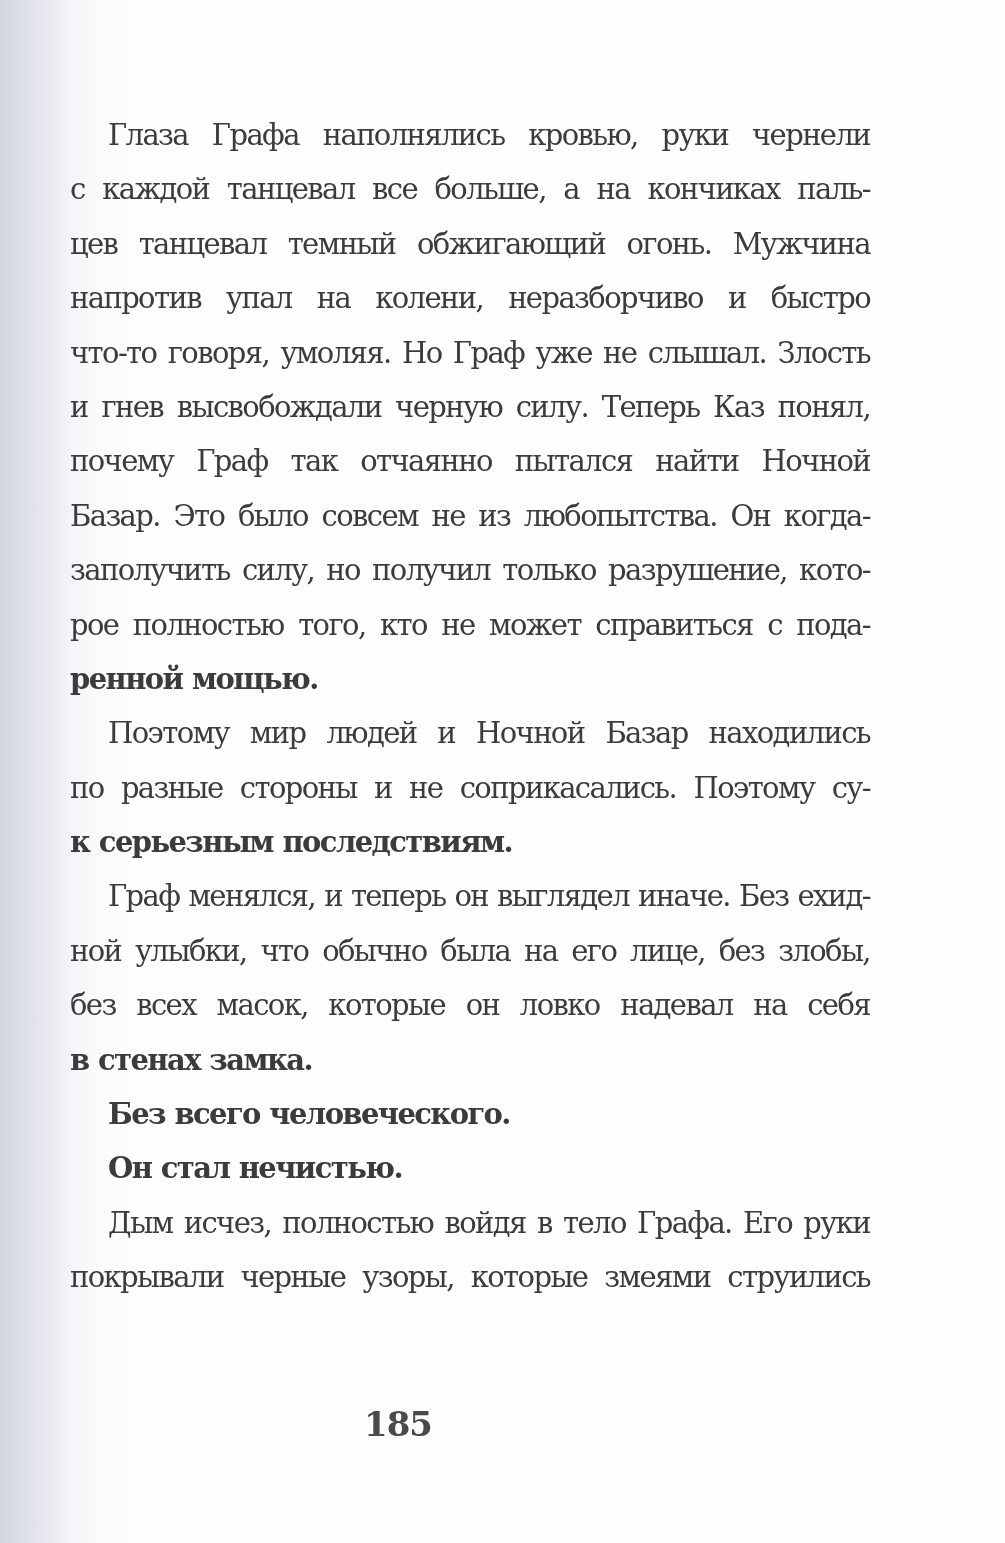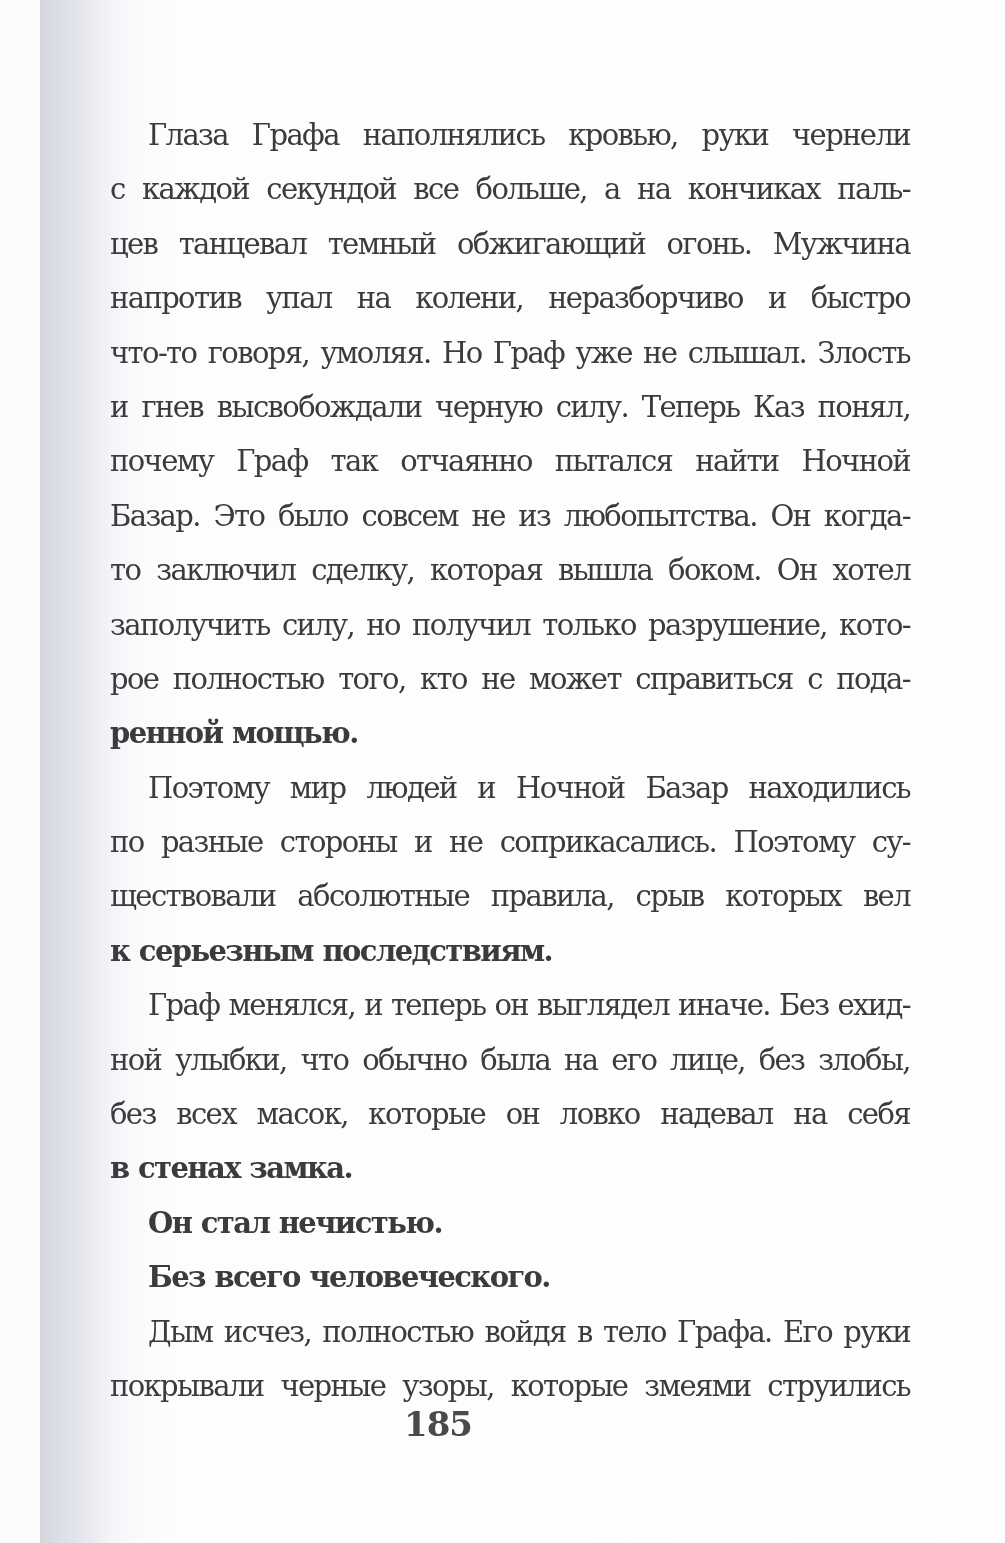--- a/index.html
+++ b/index.html
@@ -18,21 +18,20 @@
       inset: 0;
       background:
         linear-gradient(to right,
           #d4d6de 0px,
           #dfe1e8 25px,
           #e9eaf0 50px,
           #f3f4f7 70px,
           #fafafb 95px,
           #fdfdfd 130px,
           #fefefe 100%);
-      margin-left: 40px;
     }
     .text-block {
       position: absolute;
       left: 70px;
       top: 108px;
       width: 800px;
       font-family: "DejaVu Serif", serif;
       font-size: 29px;
       line-height: 54.4px;
       color: #3b3b3d;
@@ -69,53 +68,51 @@
   </style>
 </head>
 <body>
 
 <div class="page">
 
   <div class="text-block">
 
     <div>
       <span class="line indent">Глаза Графа наполнялись кровью, руки чернели</span>
-      <span class="line">с каждой секундой все больше, а на кончиках паль-</span>
+      <span class="line">с каждой танцевал все больше, а на кончиках паль-</span>
       <span class="line">цев танцевал темный обжигающий огонь. Мужчина</span>
       <span class="line">напротив упал на колени, неразборчиво и быстро</span>
       <span class="line">что-то говоря, умоляя. Но Граф уже не слышал. Злость</span>
       <span class="line">и гнев высвобождали черную силу. Теперь Каз понял,</span>
       <span class="line">почему Граф так отчаянно пытался найти Ночной</span>
       <span class="line">Базар. Это было совсем не из любопытства. Он когда-</span>
-      <span class="line">то заключил сделку, которая вышла боком. Он хотел</span>
       <span class="line">заполучить силу, но получил только разрушение, кото-</span>
       <span class="line">рое полностью того, кто не может справиться с пода-</span>
       <span class="line last">ренной мощью.</span>
     </div>
 
     <div>
       <span class="line indent">Поэтому мир людей и Ночной Базар находились</span>
       <span class="line">по разные стороны и не соприкасались. Поэтому су-</span>
-      <span class="line">ществовали абсолютные правила, срыв которых вел</span>
       <span class="line last">к серьезным последствиям.</span>
     </div>
 
     <div>
       <span class="line indent">Граф менялся, и теперь он выглядел иначе. Без ехид-</span>
       <span class="line">ной улыбки, что обычно была на его лице, без злобы,</span>
       <span class="line">без всех масок, которые он ловко надевал на себя</span>
       <span class="line last">в стенах замка.</span>
     </div>
 
     <div>
-      <span class="line indent last">Он стал нечистью.</span>
+      <span class="line indent last">Без всего человеческого.</span>
     </div>
 
     <div>
-      <span class="line indent last">Без всего человеческого.</span>
+      <span class="line indent last">Он стал нечистью.</span>
     </div>
 
     <div>
       <span class="line indent">Дым исчез, полностью войдя в тело Графа. Его руки</span>
       <span class="line">покрывали черные узоры, которые змеями струились</span>
     </div>
 
   </div>
 
   <div class="page-number">185</div>

